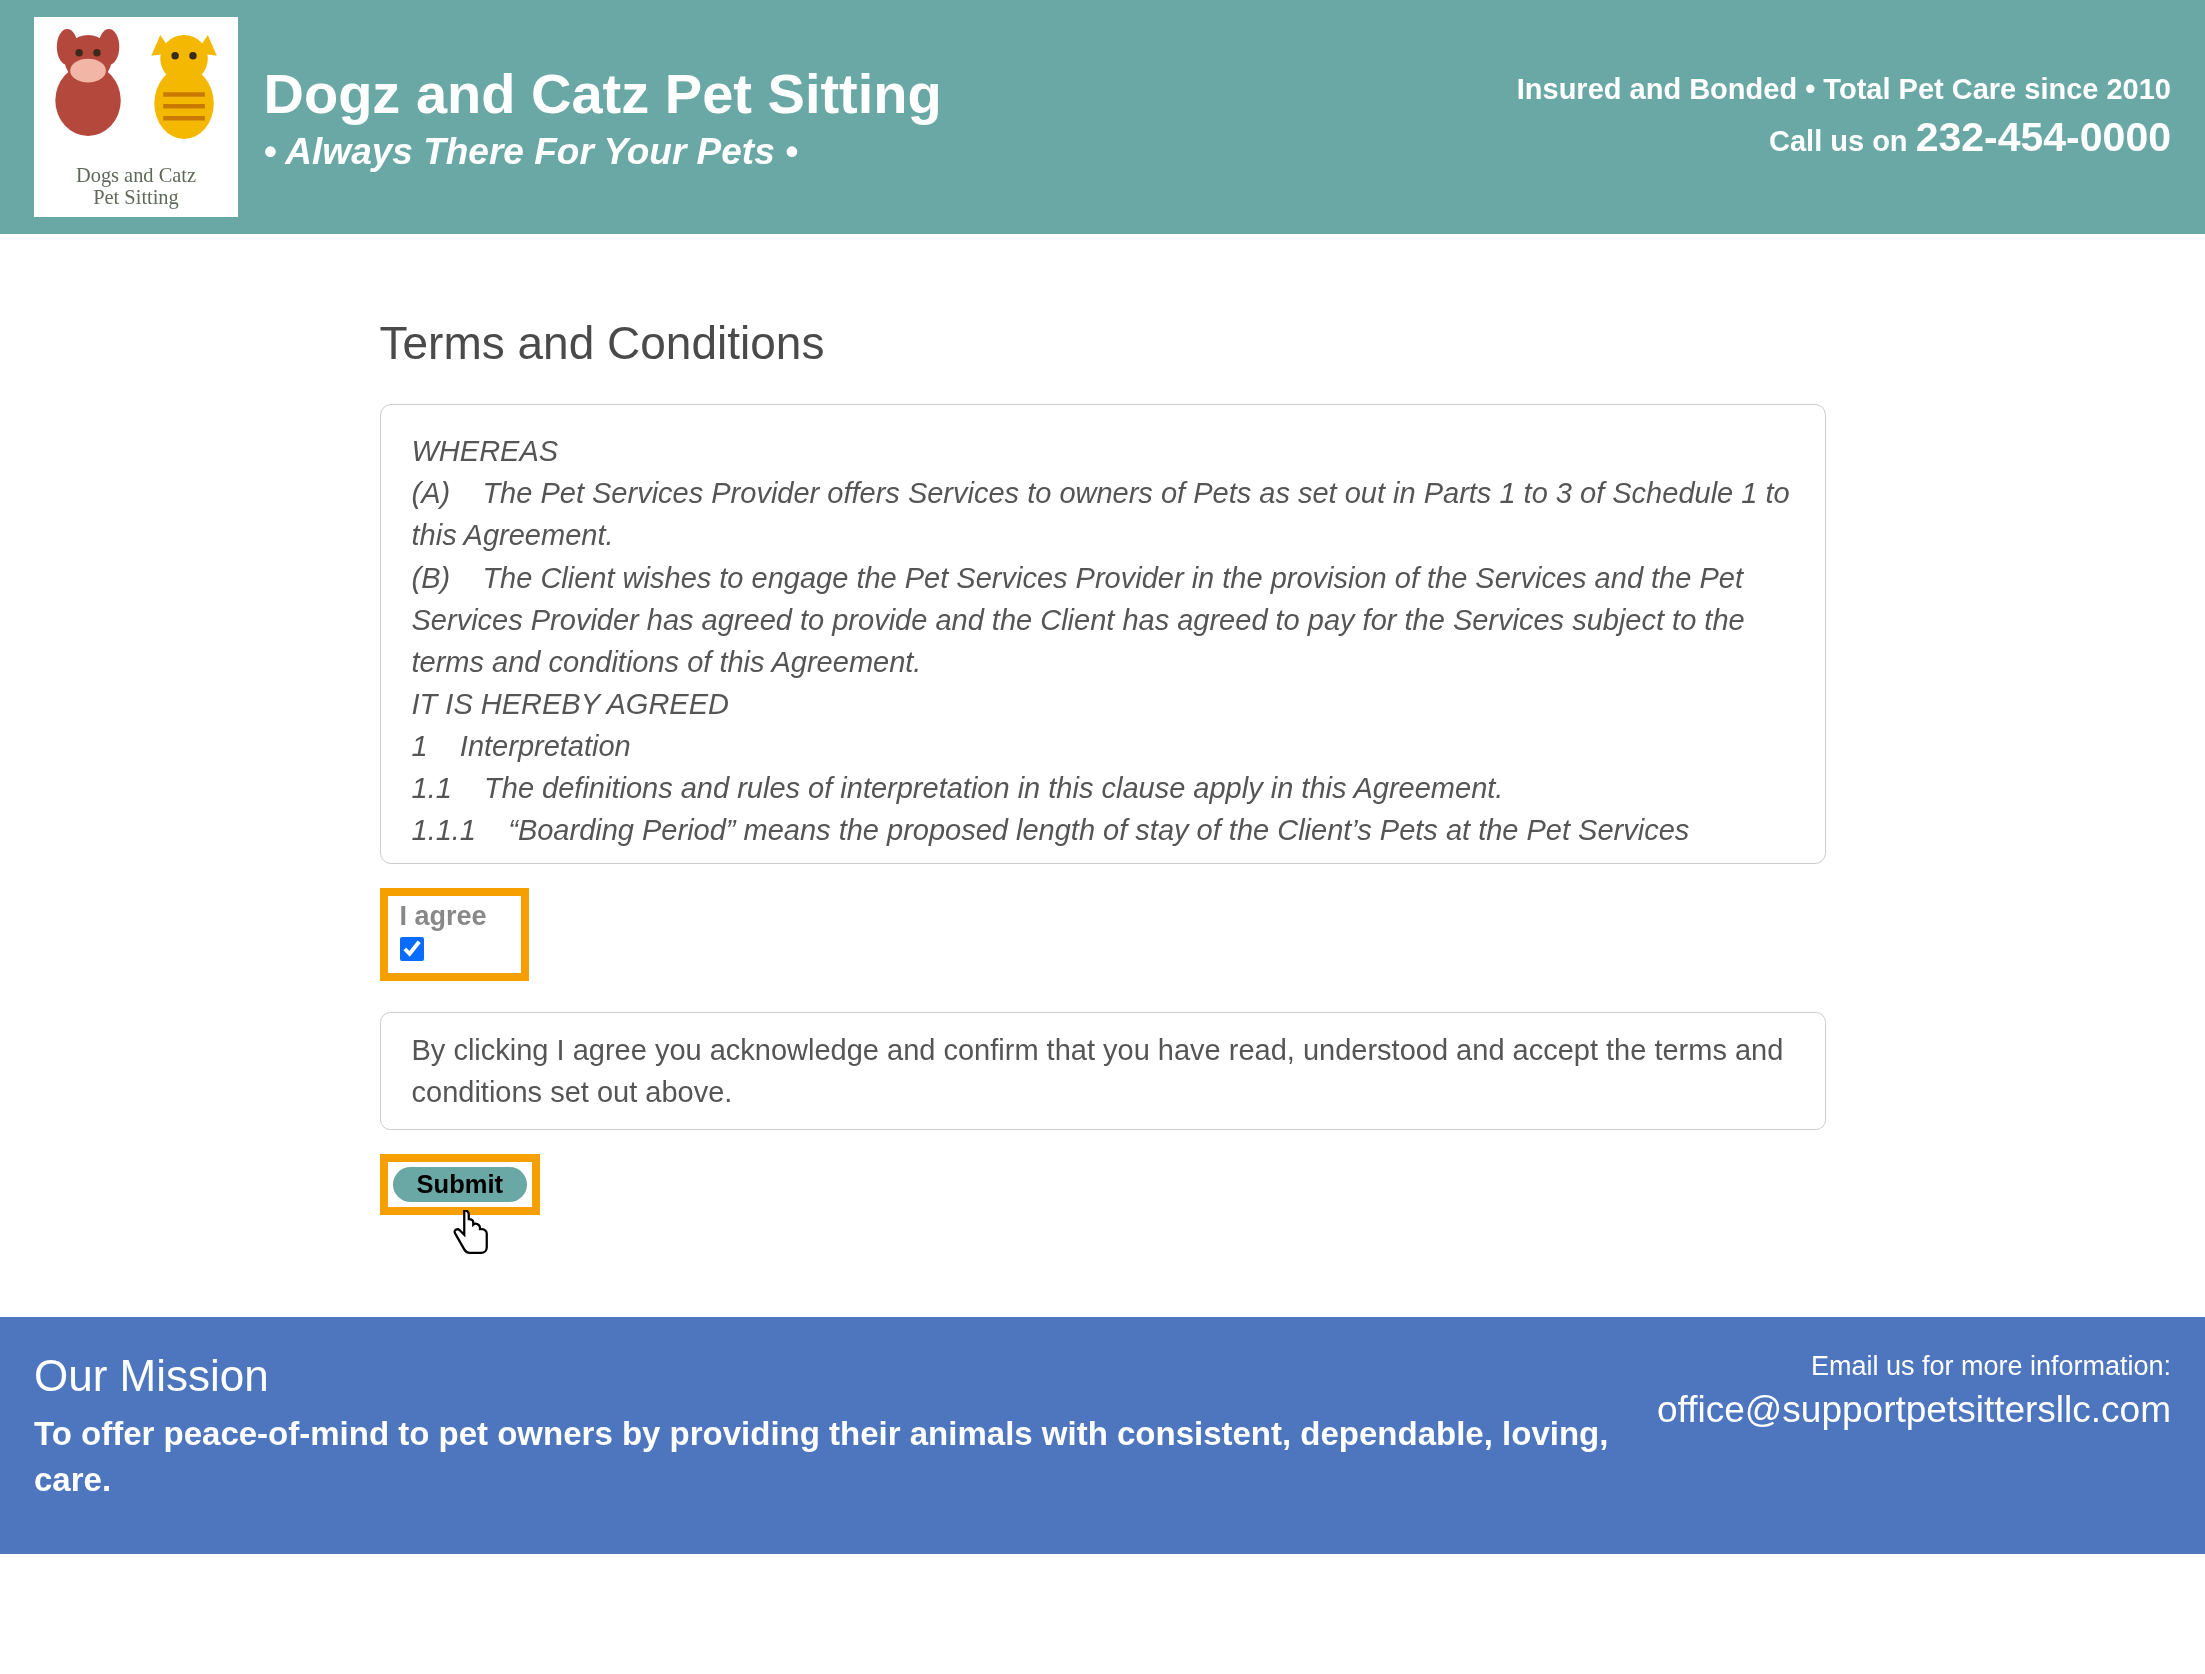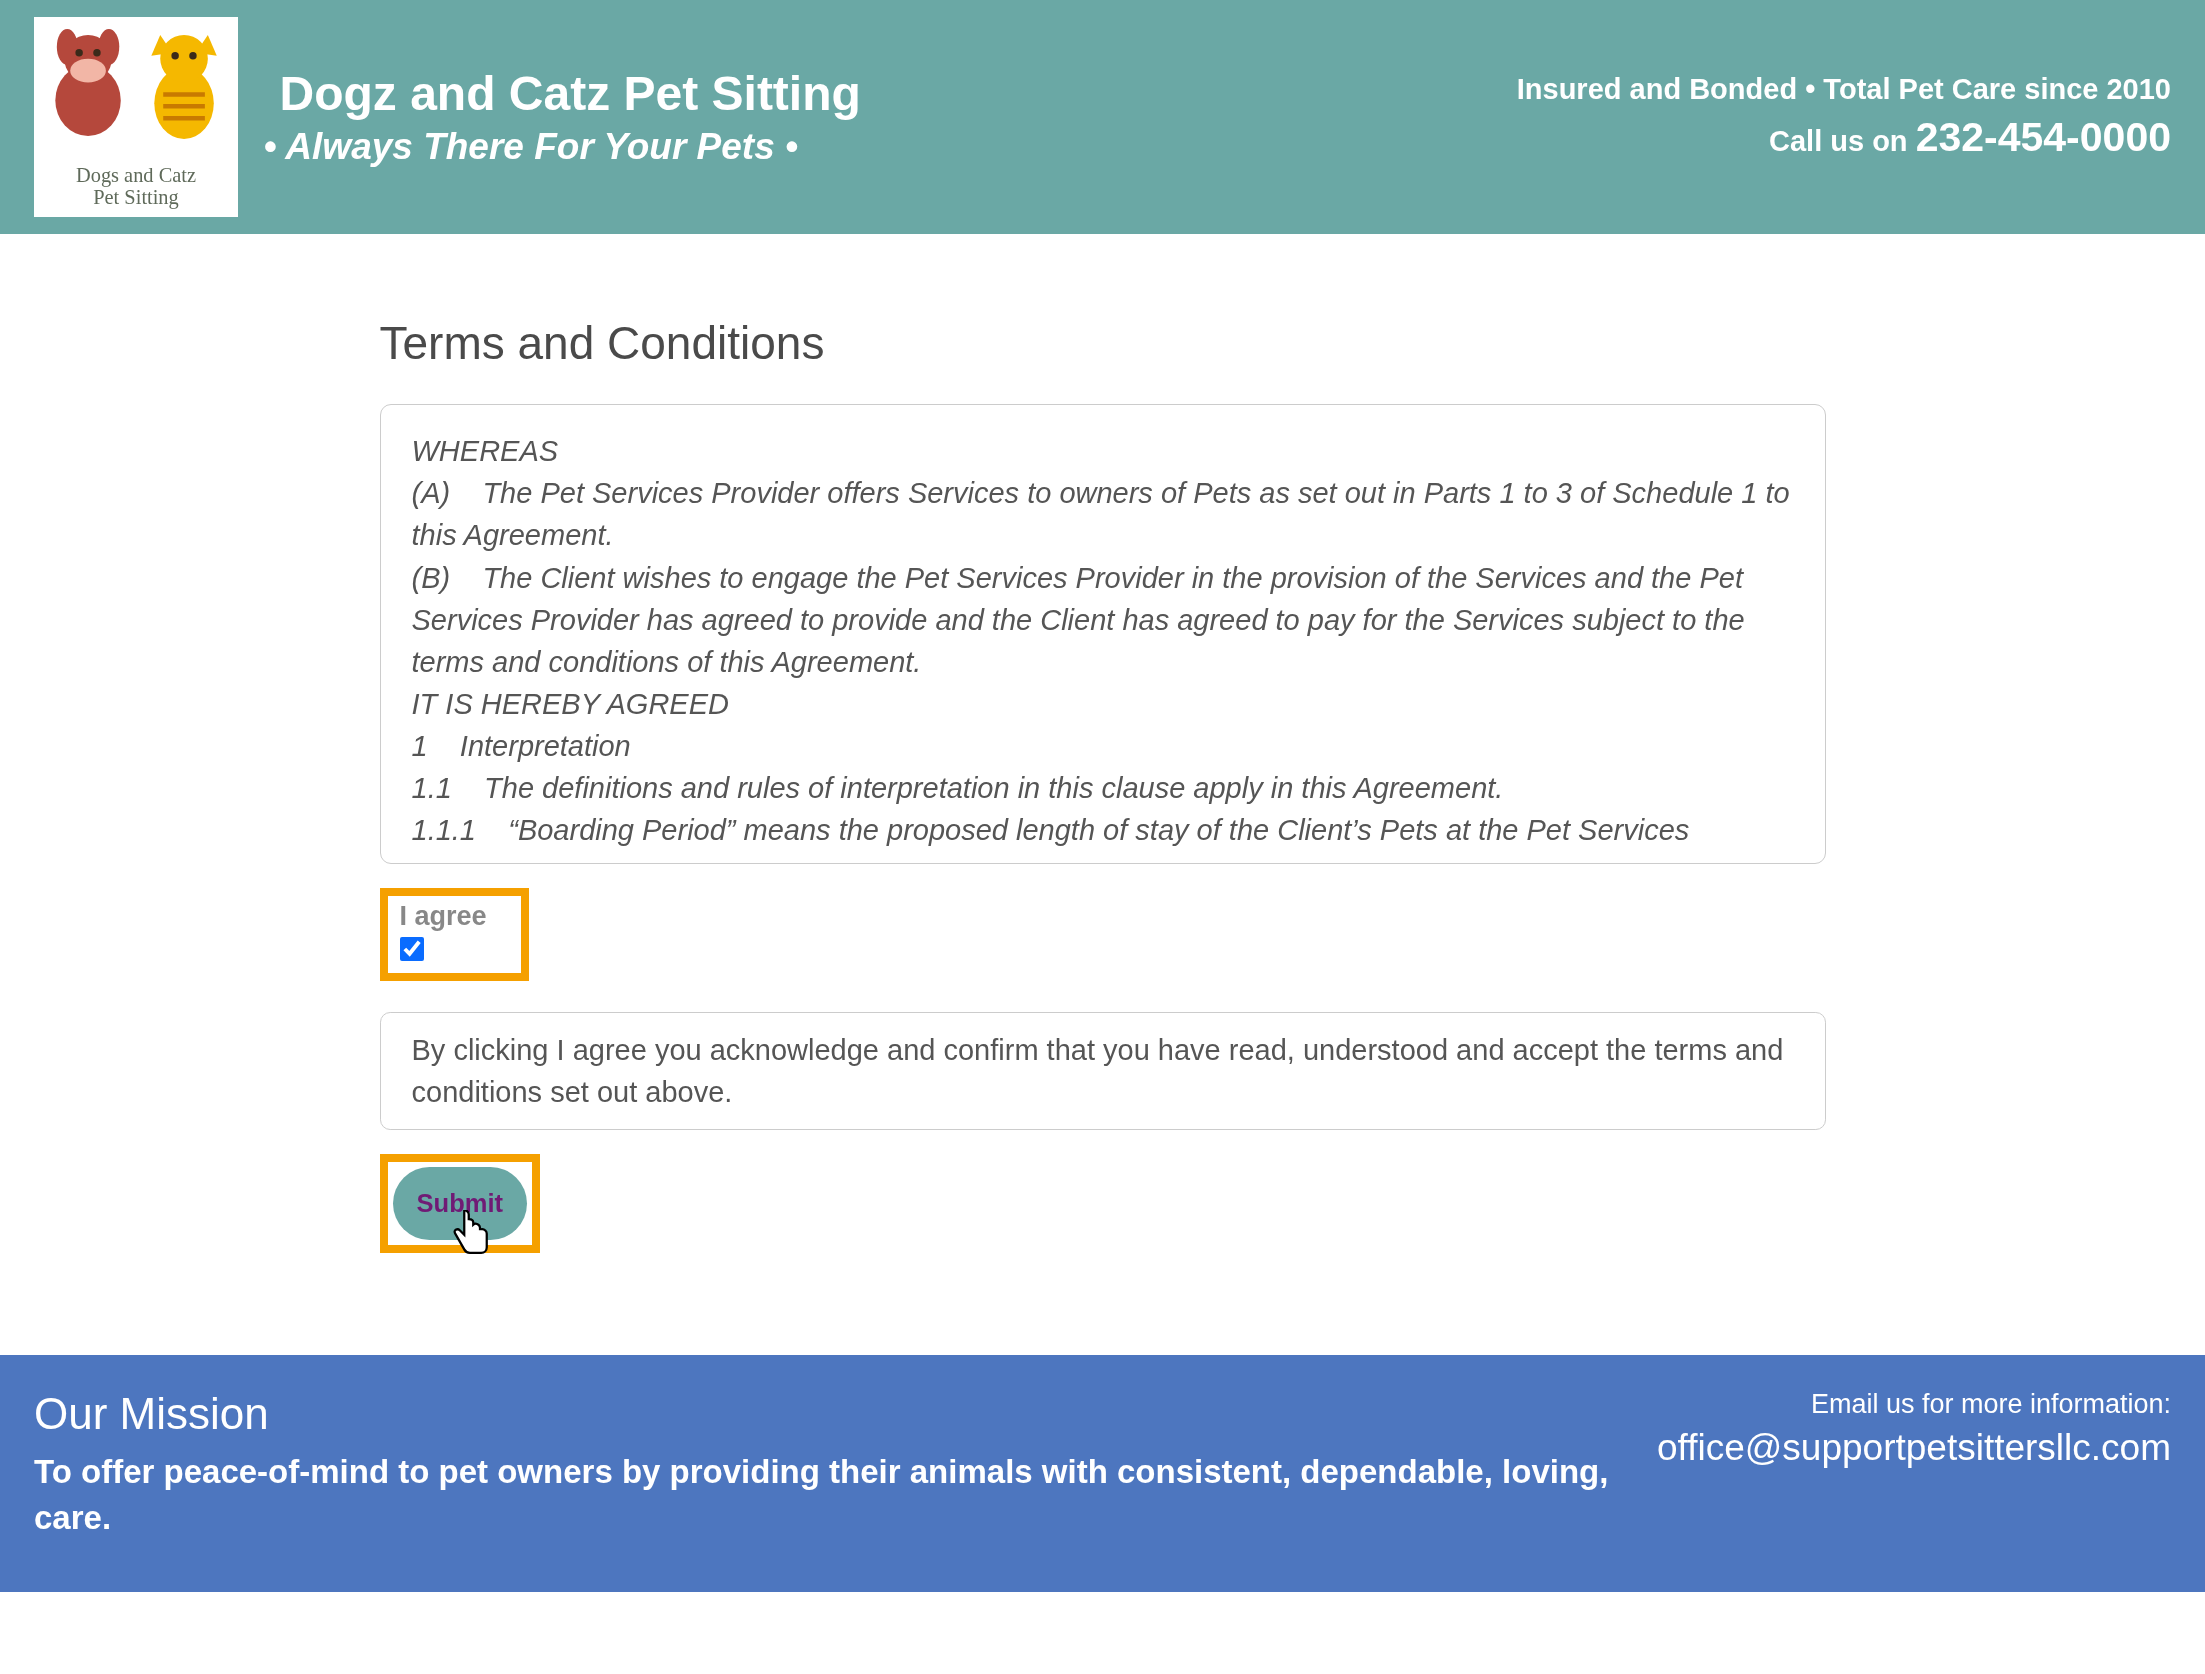--- a/index.html
+++ b/index.html
@@ -34,21 +34,21 @@
     }
     .logo-pets svg { width: 94px; height: 119px; }
     .logo-text {
       font-family: "Comic Sans MS", cursive;
       color: #5f6a5a;
       font-size: 20.4px;
       line-height: 1.1;
       margin-top: 19px;
     }
     .header-title { color: #fff; }
-    .header-title h1 { font-size: 48px; font-weight: 700; margin-left: 16px; }
+    .header-title h1 { font-size: 56px; font-weight: 700; }
     .header-title h2 { font-size: 37px; font-style: italic; font-weight: 700; margin-top: 5.1px; }
     .header-right { color: #fff; text-align: right; }
     .header-right .line1 { font-size: 29px; font-weight: 700; }
     .header-right .line2 { font-size: 29px; font-weight: 700; margin-top: 8.5px; }
     .header-right .phone { font-size: 41px; font-weight: 800; }
     .main {
       max-width: 1480px;
       margin: 82px auto 102px;
       padding: 0 17px;
     }
@@ -95,24 +95,24 @@
     }
     .submit-wrap {
       display: inline-block;
       border: 8.5px solid #f5a000;
       margin-top: 24px;
       padding: 5.1px;
       position: relative;
     }
     .submit-btn {
       background: #6aa8a5;
-      color: #701a75;
+      color: #000000;
       border: none;
       border-radius: 850px;
-      padding: 22px 24px;
+      padding: 3px 24px;
       font-size: 25.5px;
       font-weight: 700;
       cursor: pointer;
     }
     .cursor-hand {
       position: absolute;
       left: 60px;
       top: 48px;
       width: 46px; height: 54px;
     }

